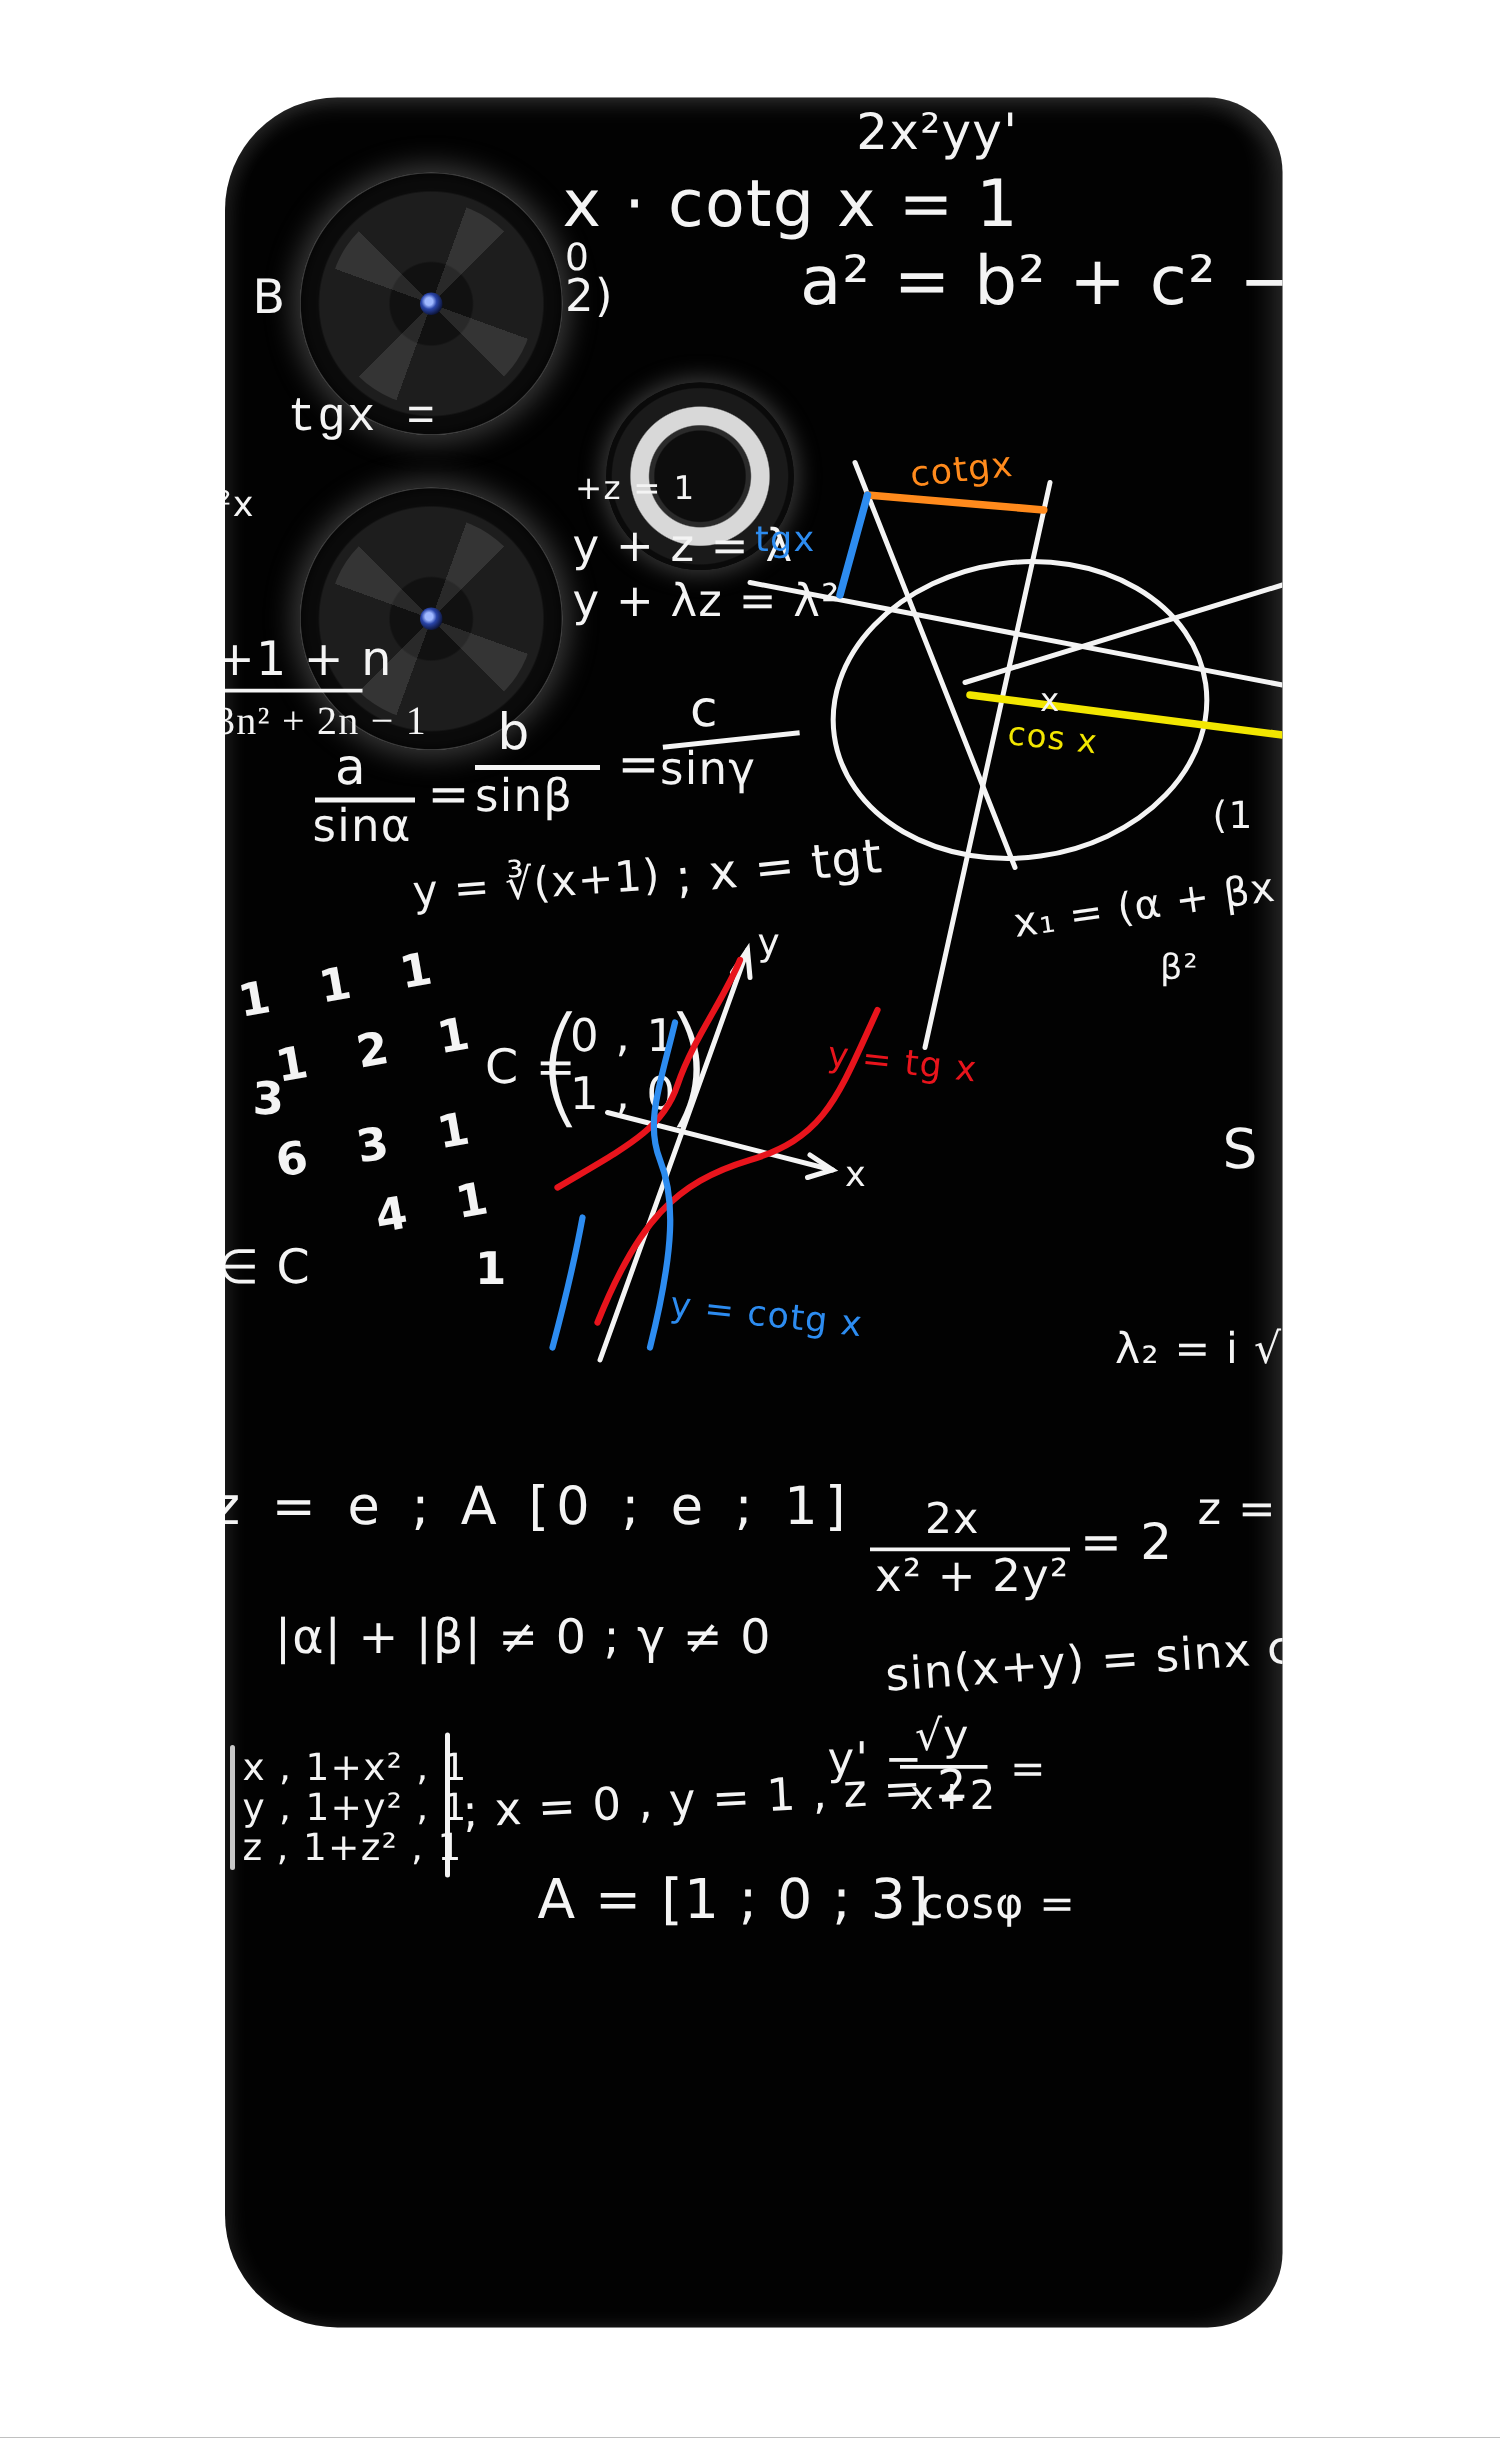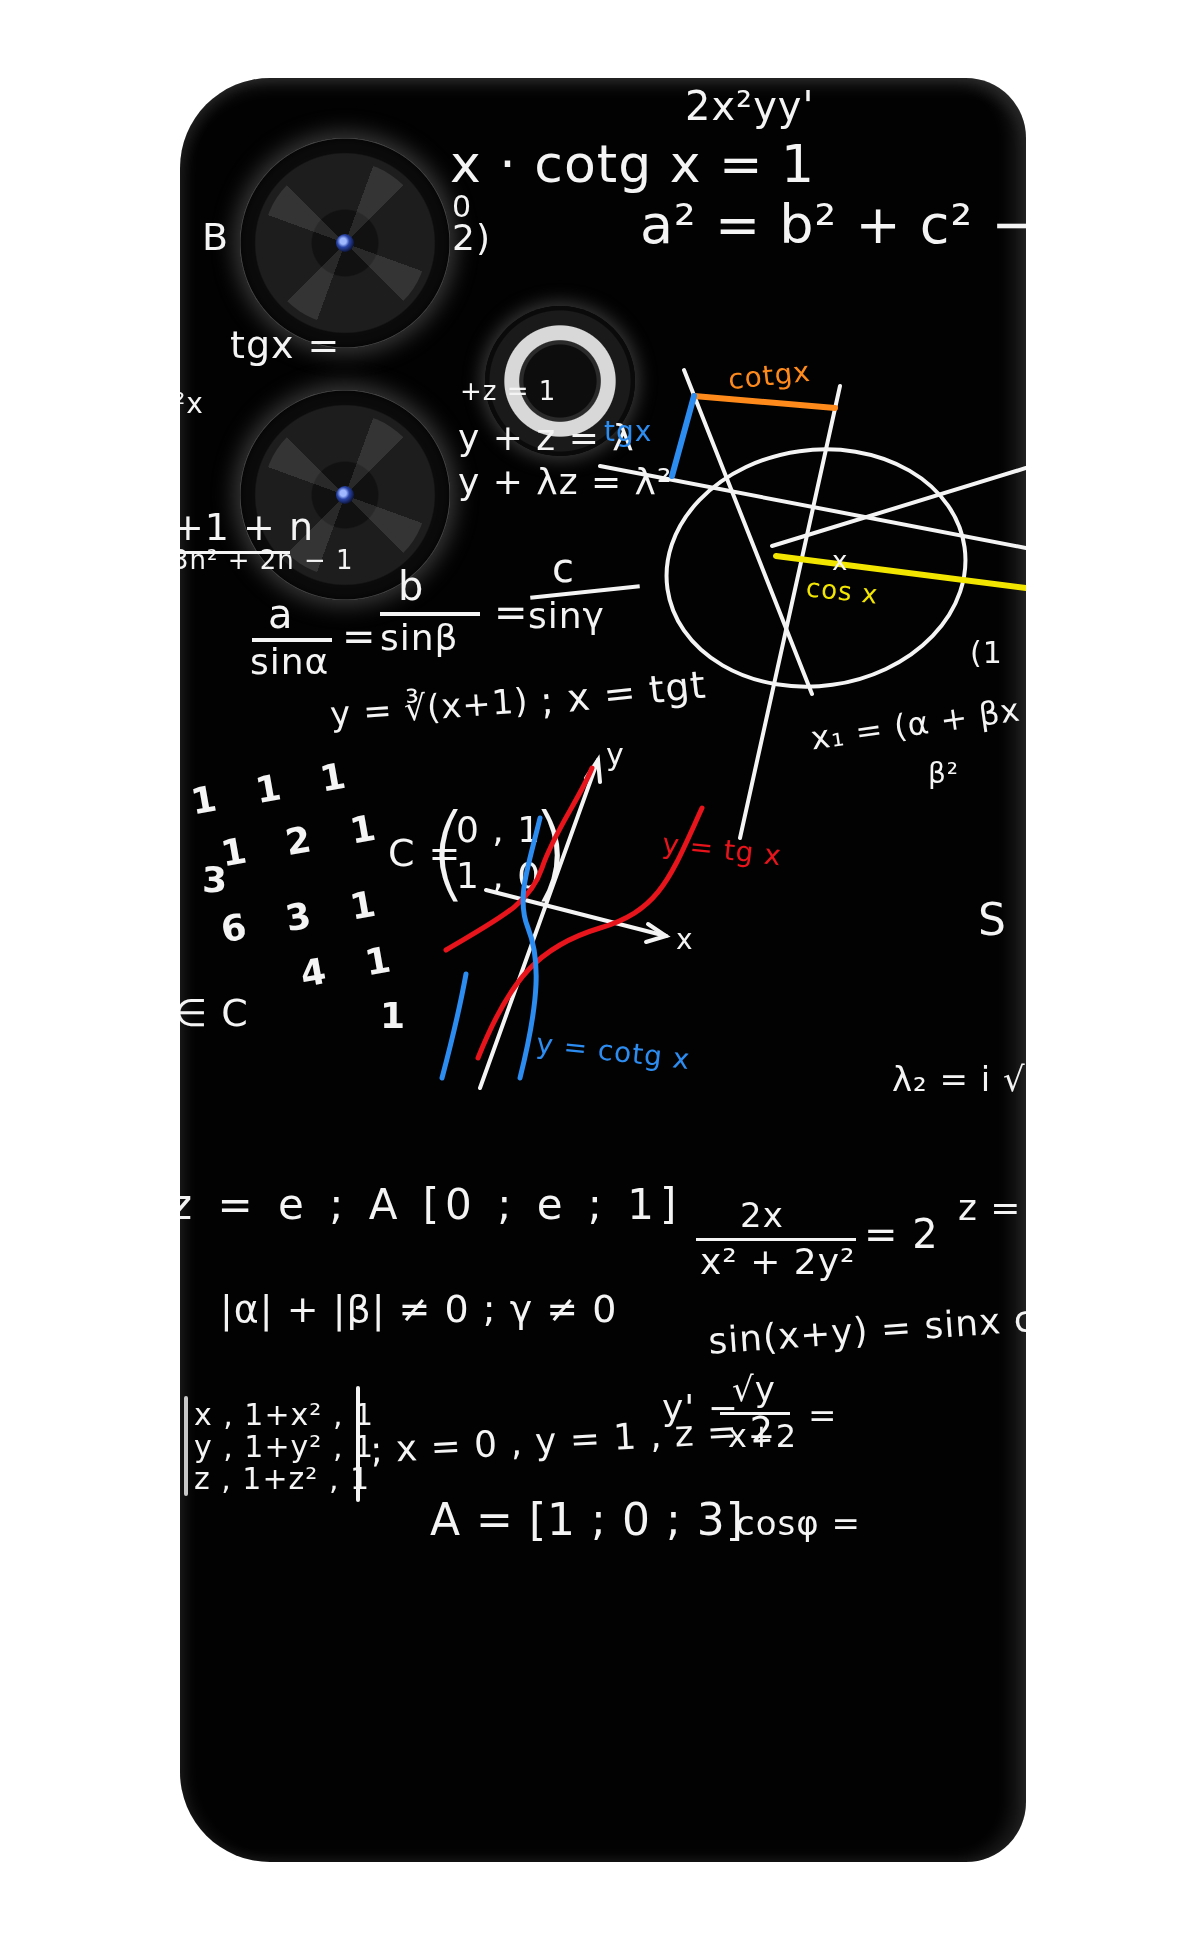--- a/index.html
+++ b/index.html
@@ -42,28 +42,28 @@
     <div class="dot"></div>
   </div>
   <div class="flash" style="left:305px;top:228px;width:150px;height:150px;"></div>
 
   <div class="f" style="left:505px;top:8px;font-size:40px;">2x²yy'</div>
   <div class="f" style="left:270px;top:60px;font-size:52px;">x · cotg x = 1</div>
   <div class="f" style="left:22px;top:140px;font-size:38px;">B</div>
   <div class="f" style="left:272px;top:114px;font-size:30px;">0</div>
   <div class="f" style="left:272px;top:142px;font-size:36px;">2)</div>
   <div class="f" style="left:460px;top:120px;font-size:54px;">a² = b² + c² − 2b</div>
-  <div class="f" style="left:50px;top:248px;font-size:38px;">tgx =</div>
+  <div class="f" style="left:50px;top:238px;font-size:38px;font-family:Liberation Mono, monospace;">tgx =</div>
   <div class="f" style="left:-6px;top:288px;font-size:28px;margin-top:24px;">²x</div>
   <div class="f" style="left:280px;top:300px;font-size:26px;">+z = 1</div>
   <div class="f" style="left:278px;top:342px;font-size:36px;">y + z = λ</div>
   <div class="f" style="left:278px;top:386px;font-size:36px;">y + λz = λ²</div>
   <div class="f" style="left:-8px;top:430px;font-size:38px;">+1 + n</div>
   <div style="position:absolute;left:-6px;top:473px;width:116px;height:3px;background:#f4f4f4;"></div>
-  <div class="f" style="left:-8px;top:469px;font-size:26px;">3n² + 2n − 1</div>
+  <div class="f" style="left:-8px;top:482px;font-size:32px;font-family:Liberation Serif, serif;">3n² + 2n − 1</div>
 
   <div class="f" style="left:88px;top:516px;font-size:40px;">a</div>
   <div style="position:absolute;left:72px;top:560px;width:80px;height:4px;background:#f4f4f4;"></div>
   <div class="f" style="left:70px;top:566px;font-size:36px;">sinα</div>
   <div class="f" style="left:162px;top:538px;font-size:40px;">=</div>
   <div class="f" style="left:218px;top:488px;font-size:40px;">b</div>
   <div style="position:absolute;left:200px;top:534px;width:100px;height:4px;background:#f4f4f4;"></div>
   <div class="f" style="left:200px;top:542px;font-size:36px;">sinβ</div>
   <div class="f" style="left:314px;top:514px;font-size:40px;">=</div>
   <div class="f" style="left:372px;top:470px;font-size:40px;">c</div>

